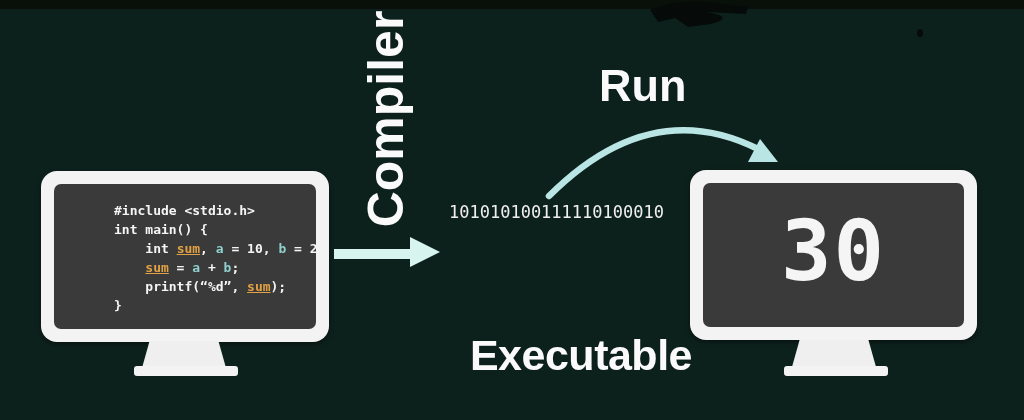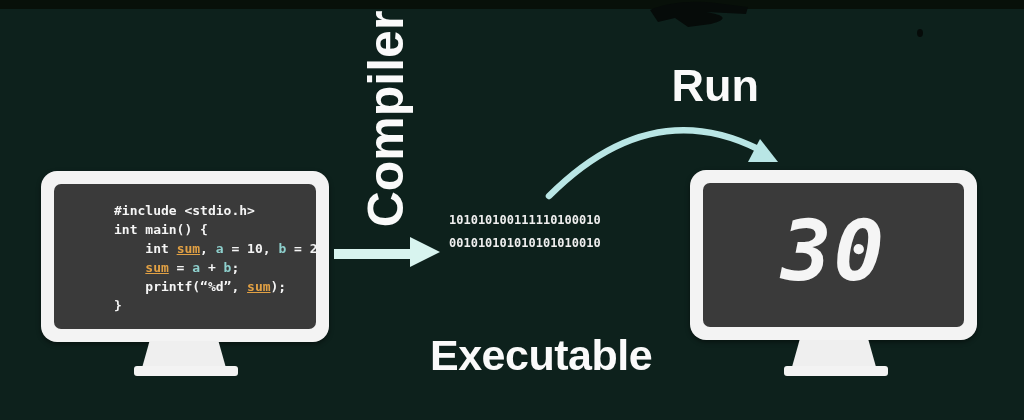--- a/index.html
+++ b/index.html
@@ -16,44 +16,44 @@
   }
   .top-bar{position:absolute;left:0;top:0;width:1024px;height:9px;background:var(--top_bar);}
   .ink-dot{position:absolute;left:917px;top:29px;width:6px;height:8px;border-radius:50%;background:var(--ink);}
   .scribble{position:absolute;left:648px;top:0;}
 
   
   .big-label{color:var(--label_text);font-weight:bold;}
   .compiler-wrap{position:absolute;left:336px;top:8px;width:100px;height:222px;
     display:flex;align-items:center;justify-content:center;}
   .compiler-wrap .big-label{transform:rotate(-90deg);white-space:nowrap;font-size:50px;letter-spacing:0;}
-  .run-label{position:absolute;left:599px;top:60px;width:160px;text-align:right;font-size:45px;}
-  .executable-label{position:absolute;left:430px;top:331px;width:262px;text-align:left;font-size:43px;letter-spacing:-0.5px;}
+  .run-label{position:absolute;left:599px;top:60px;width:160px;text-align:left;font-size:45px;}
+  .executable-label{position:absolute;left:430px;top:331px;width:262px;text-align:right;font-size:43px;letter-spacing:-0.5px;}
 
   
   .monitor-frame{position:absolute;width:288px;height:171px;background:var(--monitor_frame);
     border-radius:16px;padding:0;box-shadow:0 2px 5px rgba(0,0,0,0.45);}
   .monitor-screen{position:absolute;left:13px;top:13px;right:13px;bottom:13px;
     background:var(--screen);border-radius:7px;overflow:hidden;}
   .stand-neck{position:absolute;width:84px;height:27px;background:#efefef;
     -webkit-clip-path:polygon(9% 0,91% 0,100% 100%,0 100%);clip-path:polygon(9% 0,91% 0,100% 100%,0 100%);}
   .stand-base{position:absolute;width:104px;height:10px;background:var(--monitor_frame);border-radius:3px;}
 
   
   .code-block{position:absolute;left:32px;top:17px;right:4px;
     font-family:"DejaVu Sans Mono",monospace;font-weight:bold;font-size:13px;line-height:19px;
     white-space:pre;margin-left:28px;}
   .tok-plain{color:var(--code_plain);}
   .tok-orange{color:var(--code_orange);text-decoration:underline;}
   .tok-teal{color:var(--code_teal);}
 
   
   .binary-block{position:absolute;left:449px;top:201px;
-    font-family:"DejaVu Sans Mono",monospace;font-weight:bold;font-size:12px;line-height:22.5px;
-    color:var(--binary_text);white-space:pre;margin-top:8px;}
+    font-family:"DejaVu Sans Mono",monospace;font-weight:normal;font-size:17px;line-height:22.5px;
+    color:var(--binary_text);white-space:pre;}
 
   
   .output-value{position:absolute;left:0;right:0;top:50%;transform:translateY(-54%);
     text-align:center;font-family:"DejaVu Sans Mono",monospace;font-weight:bold;
     font-size:84px;color:var(--code_plain);letter-spacing:2px;}
 
   .arrow-svg{position:absolute;}
   .arrow-fill{fill:var(--arrow);}
   .arrow-curve{stroke:var(--arrow_curved);stroke-width:6.5;fill:none;stroke-linecap:round;}
   .arrow-curve-head{fill:var(--arrow_curved);}
@@ -81,32 +81,32 @@
     </div>
   </div>
   <div class="stand-neck" style="left:142px;top:341px;"></div>
   <div class="stand-base" style="left:134px;top:366px;"></div>
 
   <svg class="arrow-svg" style="left:330px;top:230px;" width="115" height="45" viewBox="0 0 115 45">
     <rect class="arrow-fill" x="4" y="19" width="80" height="10"></rect>
     <polygon class="arrow-fill" points="80,7 80,37 110,22"></polygon>
   </svg>
 
-  <div class="binary-block"><div>101010100111110100010</div><div>001010101010101010010</div></div>
+  <div class="binary-block"><div>101010100111110100010</div></div>
 
   <div class="big-label executable-label">Executable</div>
 
   <div class="big-label run-label">Run</div>
 
   <svg class="arrow-svg" style="left:540px;top:100px;" width="250" height="110" viewBox="0 0 250 110">
     <path class="arrow-curve" d="M 9 96 Q 110 -5 218 49"></path>
     <polygon class="arrow-curve-head" points="238,62 208,62 220,39"></polygon>
   </svg>
 
-  <div class="monitor-frame" style="left:690px;top:170px;width:287px;height:170px;font-style:italic;">
+  <div class="monitor-frame" style="left:690px;top:170px;width:287px;height:170px;">
     <div class="monitor-screen">
       <div class="output-value">30</div>
     </div>
   </div>
   <div class="stand-neck" style="left:792px;top:340px;"></div>
   <div class="stand-base" style="left:784px;top:366px;"></div>
 
 </div>
 
 </body></html>

